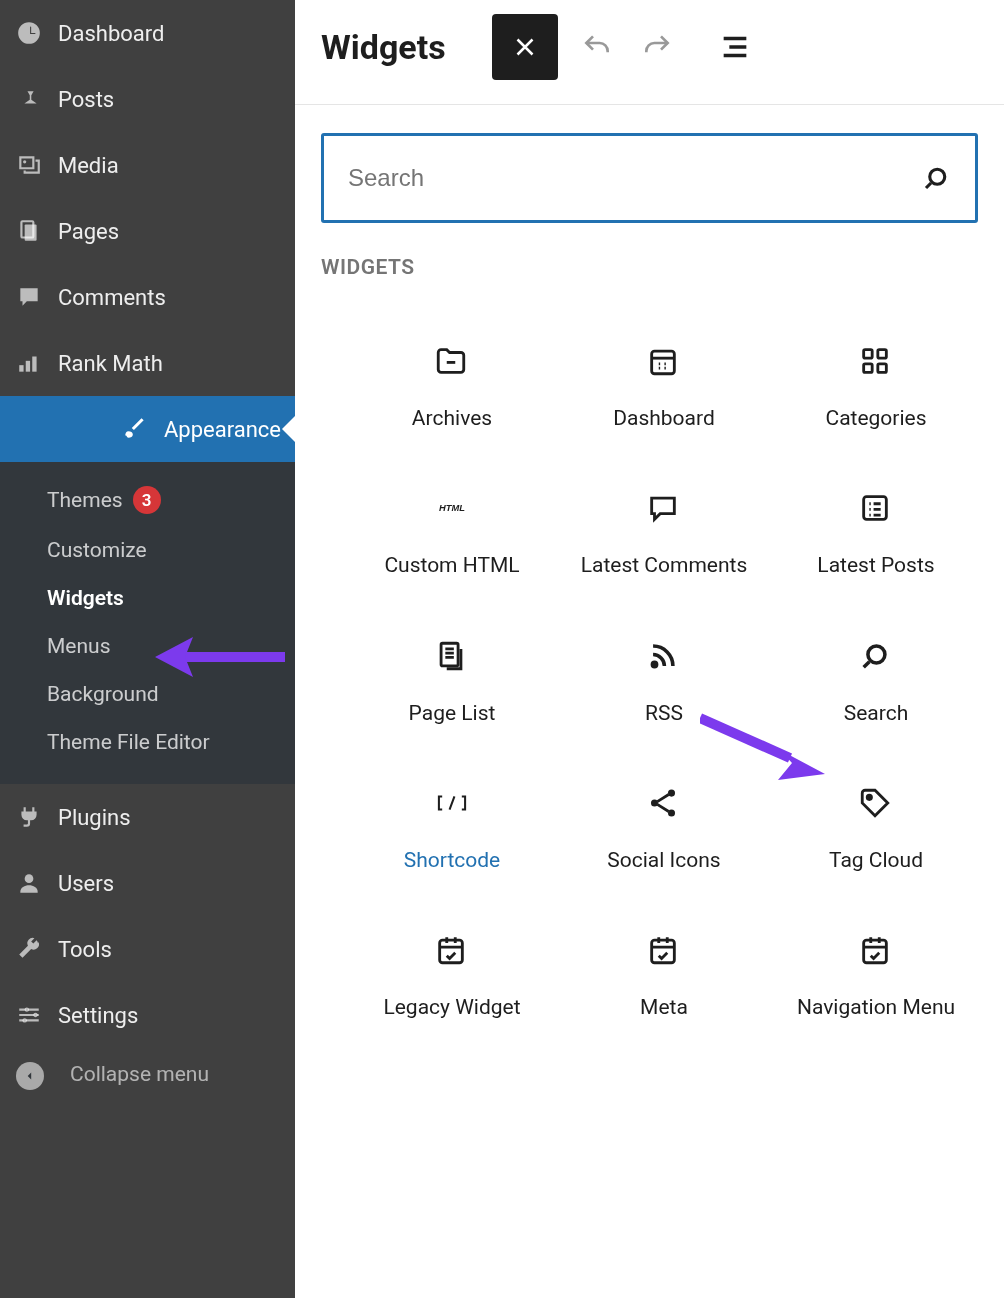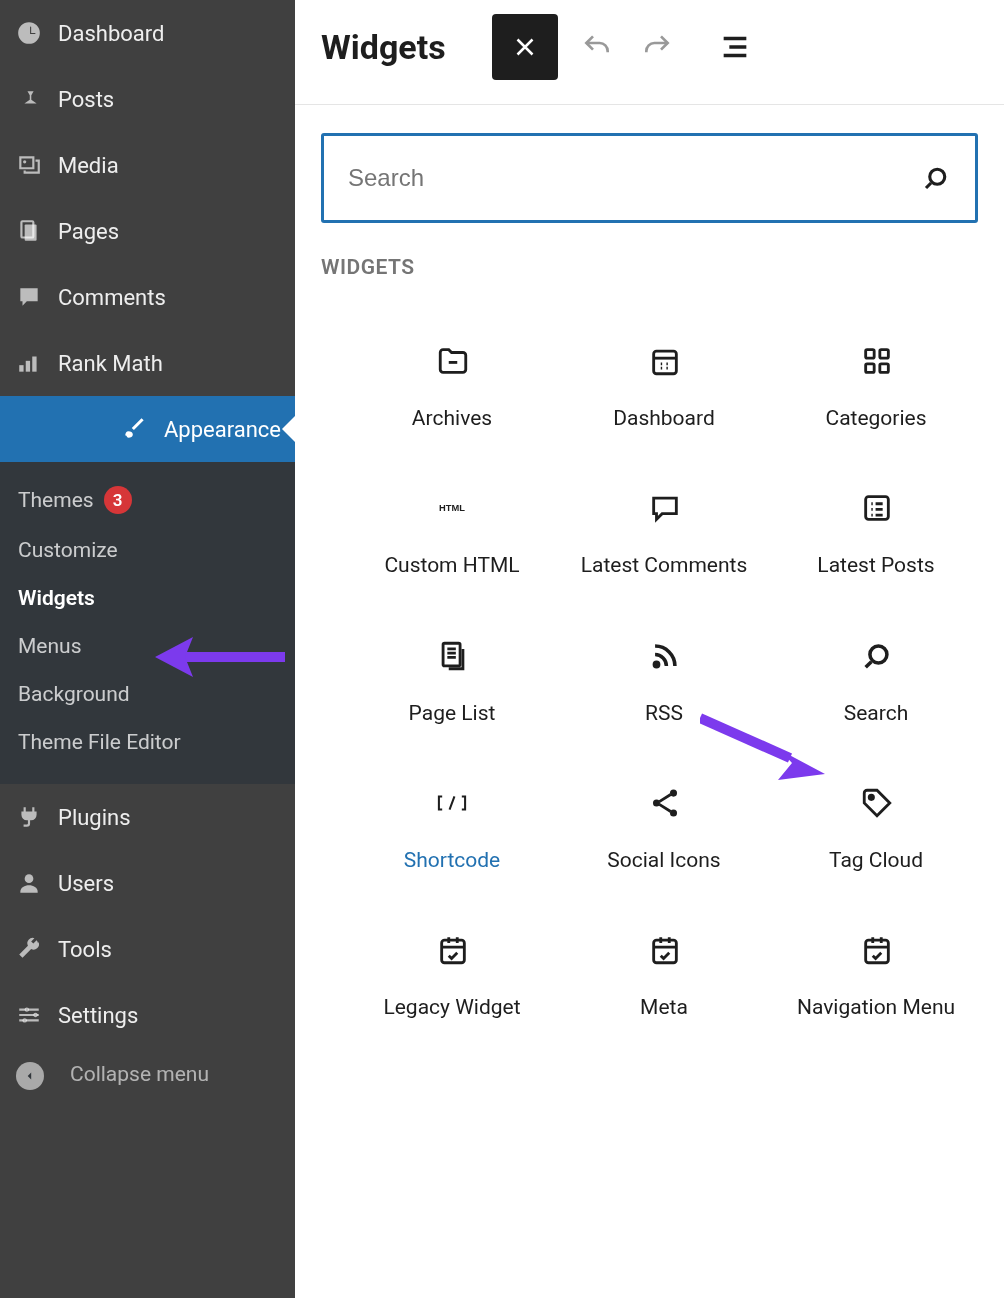--- a/index.html
+++ b/index.html
@@ -58,20 +58,21 @@
     padding: 12px 0 18px 0;
   }
   .sub-item {
     display: flex;
     align-items: center;
     padding: 12px 18px;
     font-size: 21px;
     color: rgba(255,255,255,0.75);
     cursor: pointer;
     gap: 10px;
+    margin-left: 29px;
   }
   .sub-item.current { color: #fff; font-weight: 600; }
   .badge {
     display: inline-flex;
     align-items: center;
     justify-content: center;
     background: #d63638;
     color: #fff;
     border-radius: 50%;
     width: 28px;
@@ -184,21 +185,22 @@
     color: #1e1e1e;
     text-align: center;
     line-height: 1.3;
   }
   .widget.highlight { color: #2271b1; }
   .widget .wicon {
     width: 36px;
     height: 36px;
     display: flex;
     align-items: center;
-    justify-content: flex-end;
+    justify-content: flex-start;
+    font-style: italic;
   }
   .arrow-annot {
     position: absolute;
     color: #7c3aed;
     pointer-events: none;
   }
   svg { display: block; }
 </style>
 </head>
 <body>

